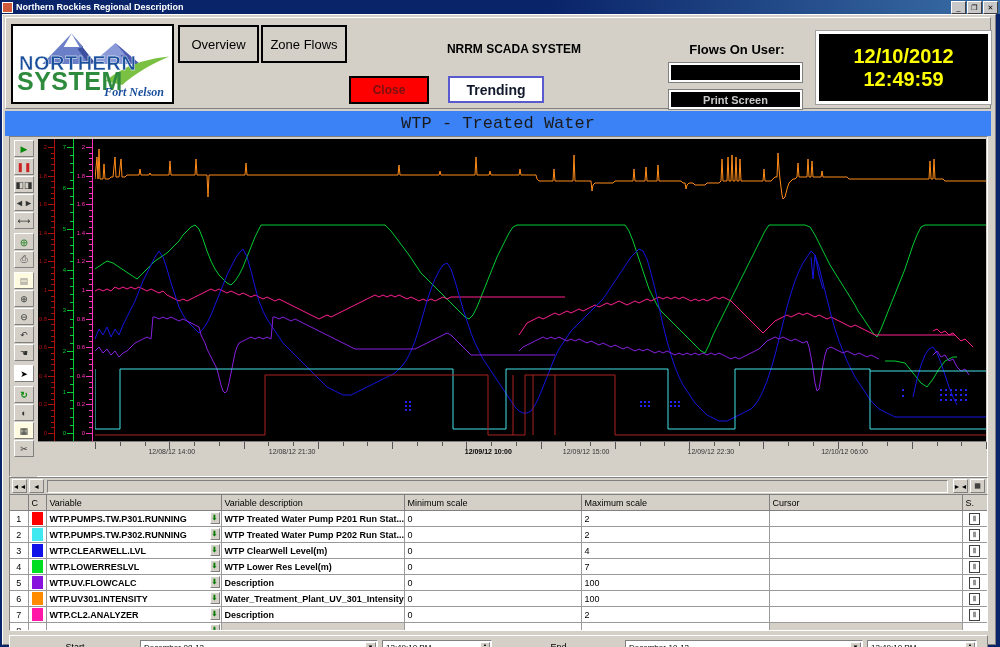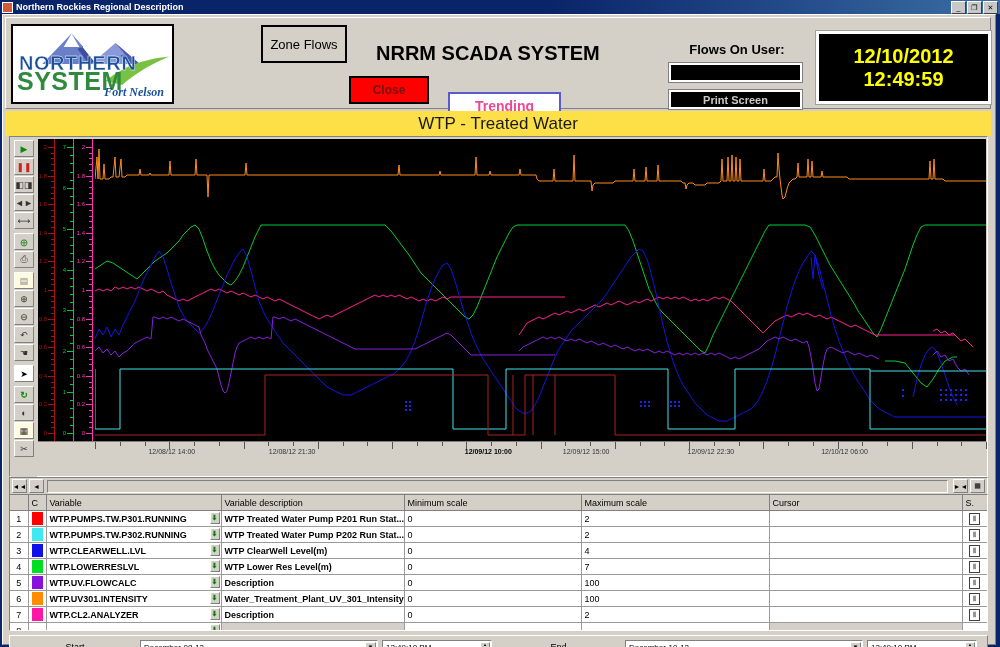--- a/index.html
+++ b/index.html
@@ -81,29 +81,29 @@
     border: 2px solid #000;
     box-sizing: border-box;
     font-size: 13px; color: #000;
     display: flex; align-items: center; justify-content: center;
     font-family: "Liberation Sans", sans-serif;
     cursor: pointer;
   }
   .navbtn.red { background: #fe0000; color: #7a1010; font-weight: bold; font-size: 12px; }
 
   .sys-title {
-    position: absolute; left: 370px; top: 24px; width: 260px;
-    font-size: 20px; font-weight: bold; color: #000;
+    position: absolute; left: 378px; top: 24px; width: 260px;
+    text-align: center; font-size: 12px; font-weight: bold; color: #000;
     font-family: "Liberation Sans", sans-serif;
   }
   .trending-btn {
-    position: absolute; left: 442px; top: 58px; width: 113px; height: 27px;
+    position: absolute; left: 442px; top: 58px; width: 96px; height: 27px;
     background: #ffffff; border: 2px solid #5a5ad0; box-sizing: border-box;
     display: flex; align-items: center; justify-content: center;
-    font-size: 14px; font-weight: bold; color: #ec4899; cursor: pointer; margin-top: 16px;
+    font-size: 14px; font-weight: bold; color: #0f172a; cursor: pointer;
   }
   .logged-label {
     position: absolute; left: 663px; top: 24px; width: 136px; text-align: center;
     font-size: 13px; font-weight: bold; color: #000;
   }
   .logged-box {
     position: absolute; left: 663px; top: 45px; width: 133px; height: 19px;
     background: #000; border: 2px solid #fff; box-sizing: border-box;
     box-shadow: 0 0 0 1px #808080;
   }
@@ -121,23 +121,23 @@
     box-shadow: 0 0 0 1px #a0a0a0;
   }
   .clock-box div {
     color: #ffff00; font-size: 20px; font-weight: bold; line-height: 1.15;
     font-family: "Liberation Sans", sans-serif;
   }
 
   
   .subtitle {
     position: absolute; left: 2px; top: 96px; width: 986px; height: 25px;
-    background: #fde047;
+    background: #3b82f6;
     display: flex; align-items: center; justify-content: center;
-    font-size: 17px; color: #1a1a1a; font-family: Liberation Sans, sans-serif;
+    font-size: 17px; color: #1a1a1a; font-family: Liberation Mono, monospace;
   }
 
   
   .trendwin {
     position: absolute; left: 6px; top: 121px; width: 979px; height: 341px;
     background: #d4d0c8;
     border: 1px solid #808080; border-right-color:#fff; border-bottom-color:#fff;
     box-sizing: border-box;
   }
   .toolcol {
@@ -318,20 +318,21 @@
           <polygon points="52,22 60,8 68,22" fill="#ffffff"></polygon>
           <polygon points="80,40 105,18 130,40" fill="#8a9ad8"></polygon>
           <polygon points="105,18 115,30 110,31 120,40 130,40" fill="#4a5aae"></polygon>
           <path d="M95,58 C115,40 140,34 160,32 C142,40 125,50 112,62 Z" fill="#7ac143"></path>
         </svg>
         <div class="logo-text1">NORTHERN</div>
         <div class="logo-text2">SYSTEM</div>
         <div class="logo-text3">Fort Nelson</div>
       </div>
 
+      <div class="navbtn" style="left:172px;top:7px;width:81px;height:38px;">Overview</div>
       <div class="navbtn" style="left:255px;top:7px;width:86px;height:38px;">Zone Flows</div>
       <div class="navbtn red" style="left:343px;top:58px;width:80px;height:28px;">Close</div>
 
       <div class="sys-title">NRRM SCADA SYSTEM</div>
       <div class="trending-btn">Trending</div>
 
       <div class="logged-label">Flows On User:</div>
       <div class="logged-box"></div>
       <div class="print-btn">Print Screen</div>
 

